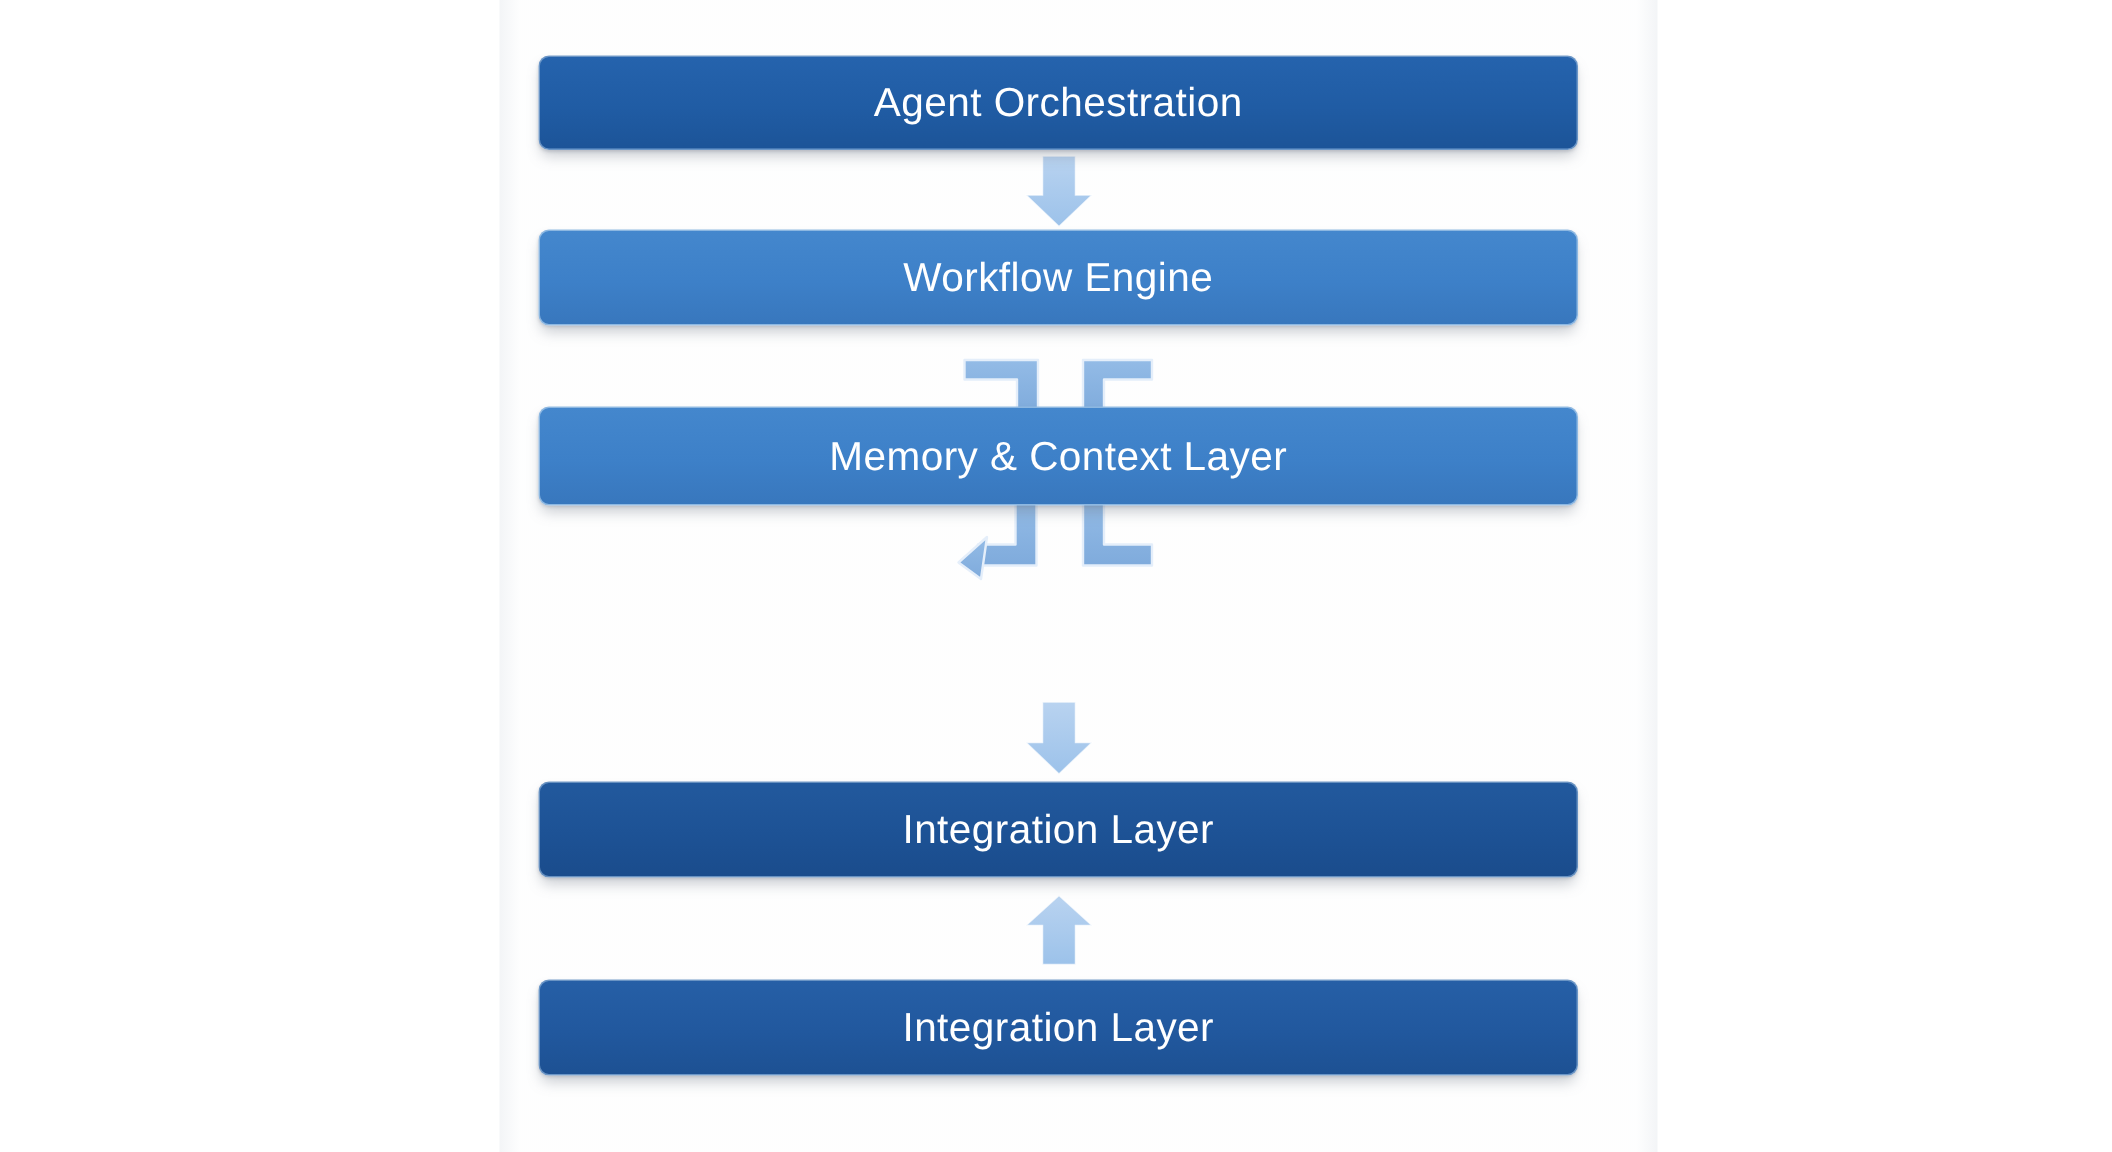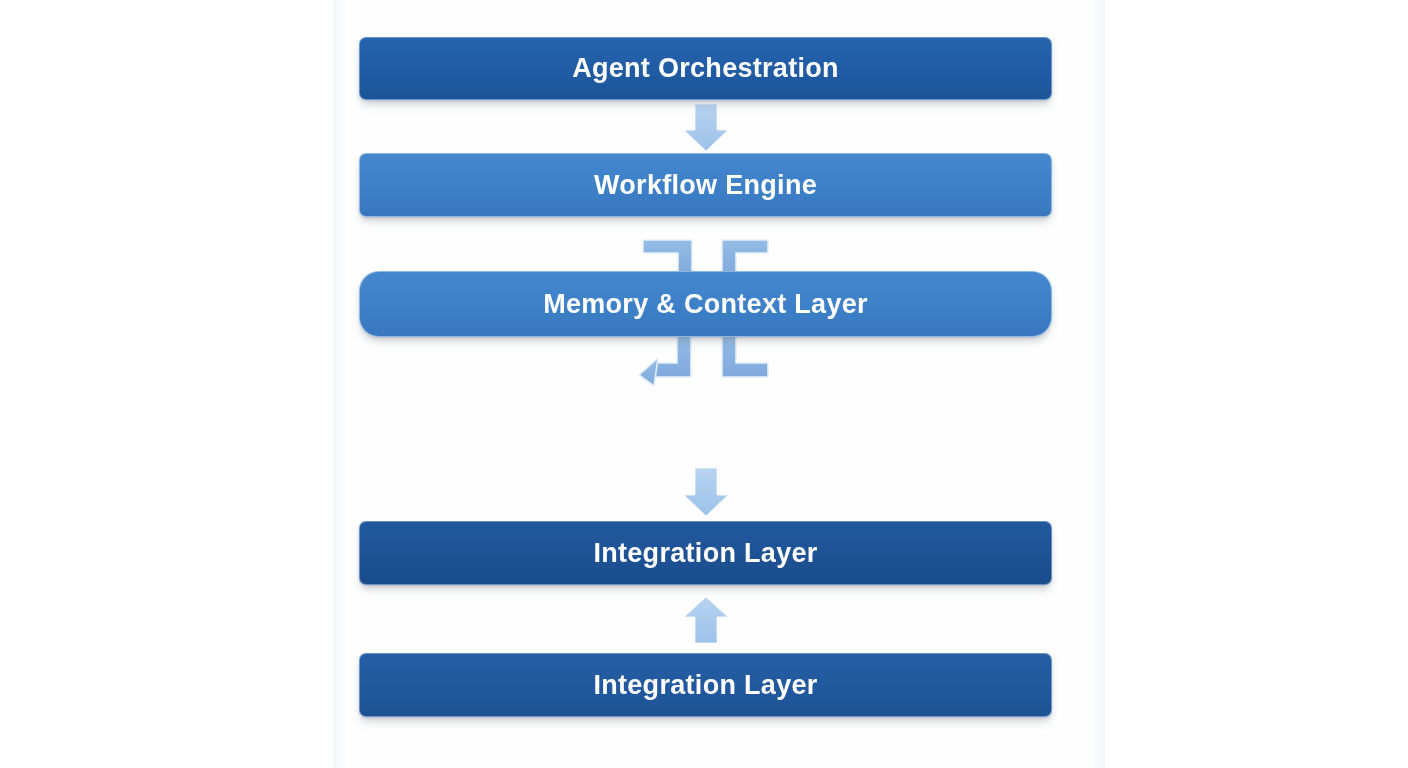--- a/index.html
+++ b/index.html
@@ -16,21 +16,21 @@
     position:absolute;left:333px;top:0;width:772px;height:768px;
     background:linear-gradient(90deg,
       rgba(233,236,240,0.55) 0px, rgba(250,251,252,0.25) 14px,
       rgba(250,251,252,0.25) calc(100% - 14px), rgba(233,236,240,0.55) 100%);
     pointer-events:none;
   }
   .layer-bar{
     position:absolute;left:359px;width:693px;height:64px;
     border-radius:7px;
     display:flex;align-items:center;justify-content:center;
-    color:#ffffff;font-size:27px;font-weight:700;letter-spacing:0.3px;
+    color:#ffffff;font-size:27px;font-weight:400;letter-spacing:0.3px;
     box-shadow:0 6px 9px -2px rgba(105,115,130,0.35), 0 1px 2px rgba(110,120,135,0.25);
     box-sizing:border-box;
   }
   .variant-dark-a{
     background:linear-gradient(180deg,#2563ad 0%,#205ca4 55%,#1c5498 100%);
     border:1.5px solid rgba(120,160,205,0.85);
   }
   .variant-light{
     background:linear-gradient(180deg,#4487cd 0%,#3d80c8 55%,#3877bd 100%);
     border:1.5px solid rgba(150,190,228,0.9);
@@ -91,21 +91,21 @@
   </svg>
 
   <div class="layer-bar variant-dark-a" style="top:37px;height:63px;">
     <span class="bar-label">Agent Orchestration</span>
   </div>
 
   <div class="layer-bar variant-light" style="top:153px;">
     <span class="bar-label">Workflow Engine</span>
   </div>
 
-  <div class="layer-bar variant-light" style="top:271px;height:66px;border-radius:20px;">
+  <div class="layer-bar variant-light" style="top:271px;height:66px;">
     <span class="bar-label">Memory &amp; Context Layer</span>
   </div>
 
 
   <div class="layer-bar variant-dark-b" style="top:521px;">
     <span class="bar-label">Integration Layer</span>
   </div>
 
   <div class="layer-bar variant-dark-c" style="top:653px;">
     <span class="bar-label">Integration Layer</span>

